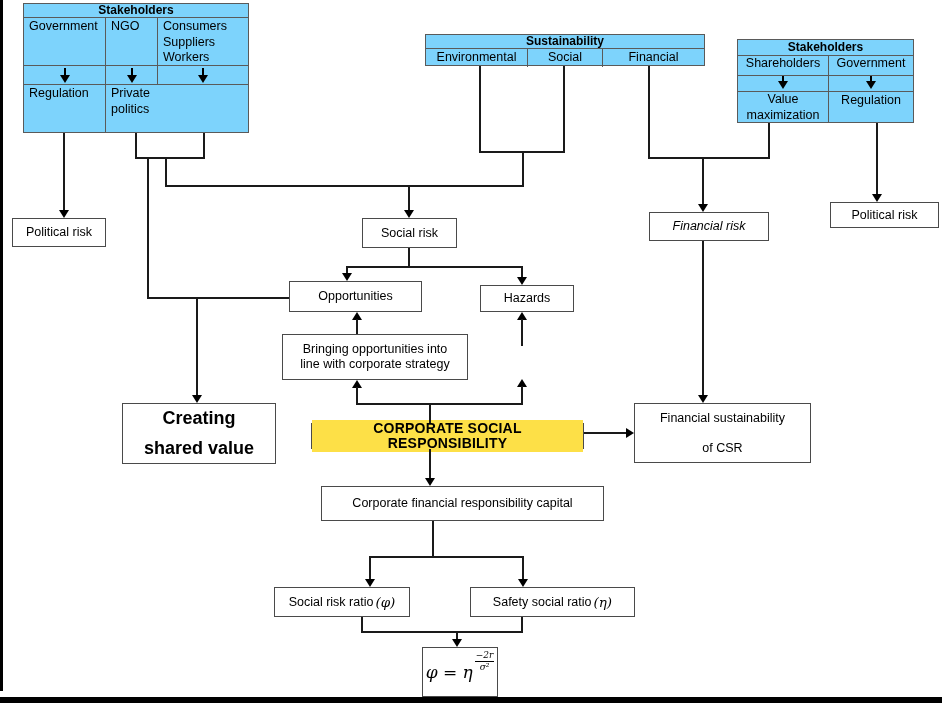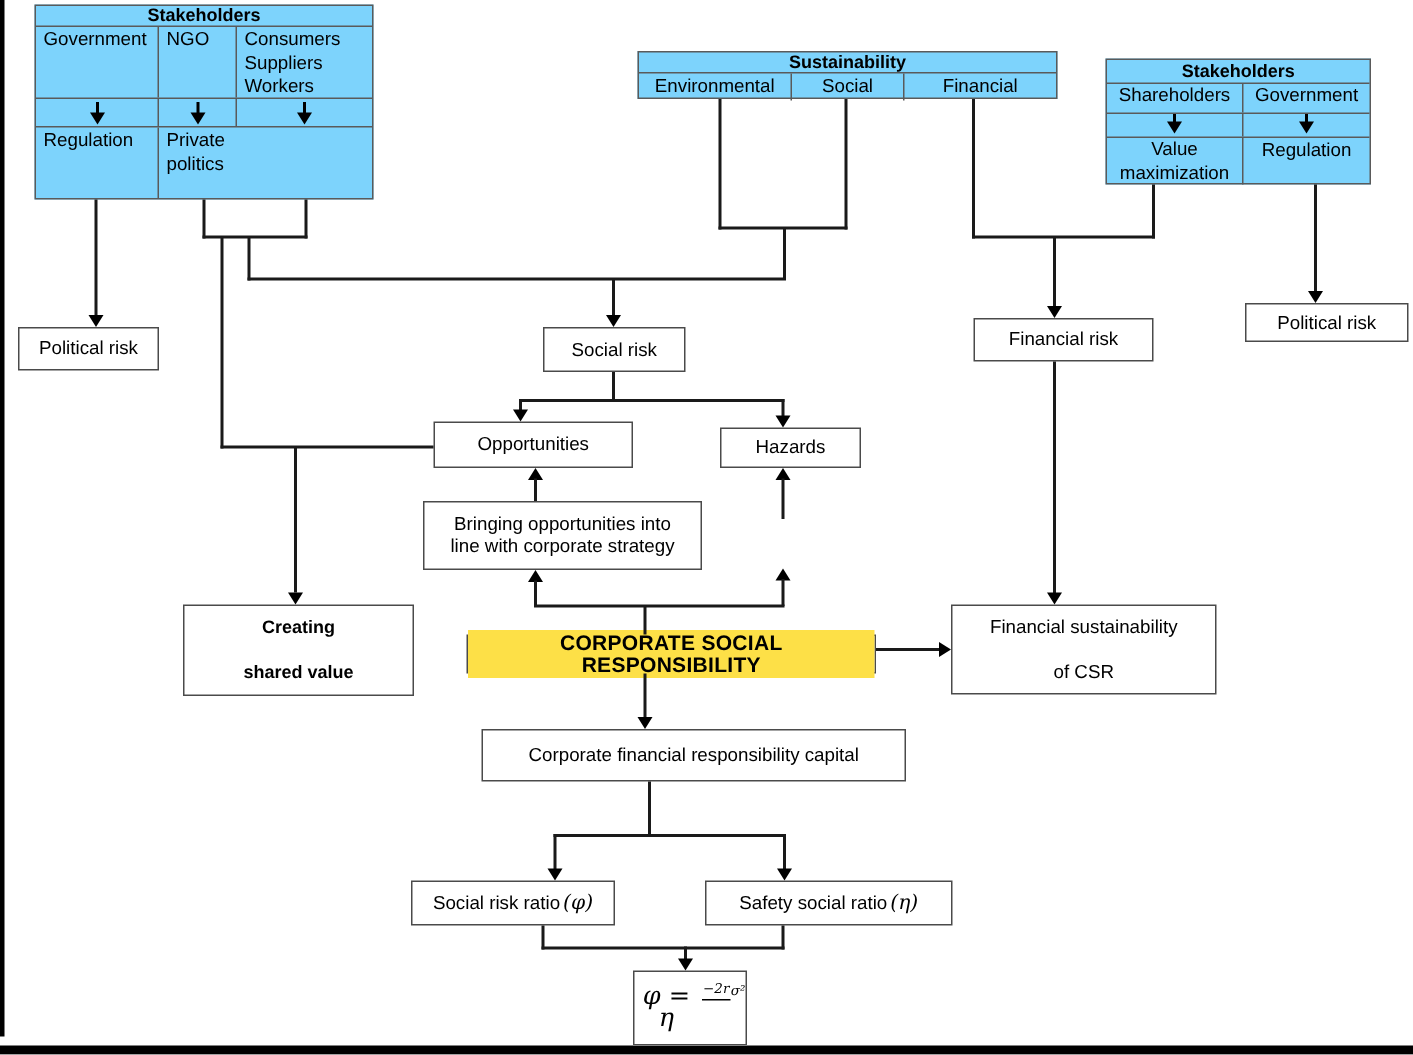--- a/index.html
+++ b/index.html
@@ -34,21 +34,21 @@
   .ah-r{position:absolute;width:0;height:0;border-top:5px solid transparent;border-bottom:5px solid transparent;border-left:8px solid #000;}
   
   .mini-arrow{position:relative;width:10px;height:15px;margin:1px auto 0;}
   .mini-arrow .stem{position:absolute;left:4px;top:0;width:2px;height:8px;background:#000;}
   .mini-arrow .tip{position:absolute;left:0;top:7px;width:0;height:0;border-left:5px solid transparent;border-right:5px solid transparent;border-top:8px solid #000;}
   
   .hl{background:#fde047;padding:1px 6px;font-weight:bold;font-size:14px;letter-spacing:.2px;}
   .math-sym{font-family:"DejaVu Serif", serif;font-style:italic;font-size:13.5px;margin-left:2px;}
   .formula-wrap{font-family:"DejaVu Serif", serif;font-style:italic;}
   .f-base{font-size:17px;}
-  .f-exp{display:inline-flex;flex-direction:row;align-items:center;font-size:9px;line-height:1.15;transform:translateY(-11px);margin-left:2px;}
+  .f-exp{display:inline-flex;flex-direction:column;align-items:center;font-size:9px;line-height:1.15;transform:translateY(-11px);margin-left:2px;}
   .f-num{border-bottom:1px solid #000;padding:0 1px;}
 </style>
 </head>
 <body>
 
 <div id="canvas">
 
   <div class="edge-bar" style="left:0;top:0;width:3px;height:691px;"></div>
   <div class="edge-bar" style="left:0;top:697px;width:942px;height:6px;"></div>
 
@@ -125,41 +125,41 @@
   </div>
 
   <div class="box" style="left:12px;top:218px;width:94px;height:29px;">
       <span>Political risk</span>
     </div>
 
   <div class="box" style="left:362px;top:218px;width:95px;height:30px;">
       <span>Social risk</span>
     </div>
 
-  <div class="box" style="left:649px;top:212px;width:120px;height:29px;">
+  <div class="box" style="left:649px;top:212px;width:120px;height:29px;font-style:italic;">
       <span>Financial risk</span>
     </div>
 
   <div class="box" style="left:830px;top:202px;width:109px;height:26px;">
       <span>Political risk</span>
     </div>
 
   <div class="box" style="left:289px;top:281px;width:133px;height:31px;">
       <span>Opportunities</span>
     </div>
 
   <div class="box" style="left:480px;top:285px;width:94px;height:27px;">
       <span>Hazards</span>
     </div>
 
   <div class="box pre" style="left:282px;top:334px;width:186px;height:46px;"><span class="pre">Bringing opportunities into
 line with corporate strategy</span></div>
 
 
-  <div class="box bold" style="left:122px;top:403px;width:154px;height:61px;font-size:12px;">
+  <div class="box bold" style="left:122px;top:403px;width:154px;height:61px;font-size:18px;">
       <span class="pre">Creating
 
 shared value</span>
     </div>
 
   <div class="box" style="left:311px;top:423px;width:273px;height:26px;">
       <span class="hl">CORPORATE SOCIAL RESPONSIBILITY</span>
     </div>
 
   <div class="box" style="left:634px;top:403px;width:177px;height:60px;">

